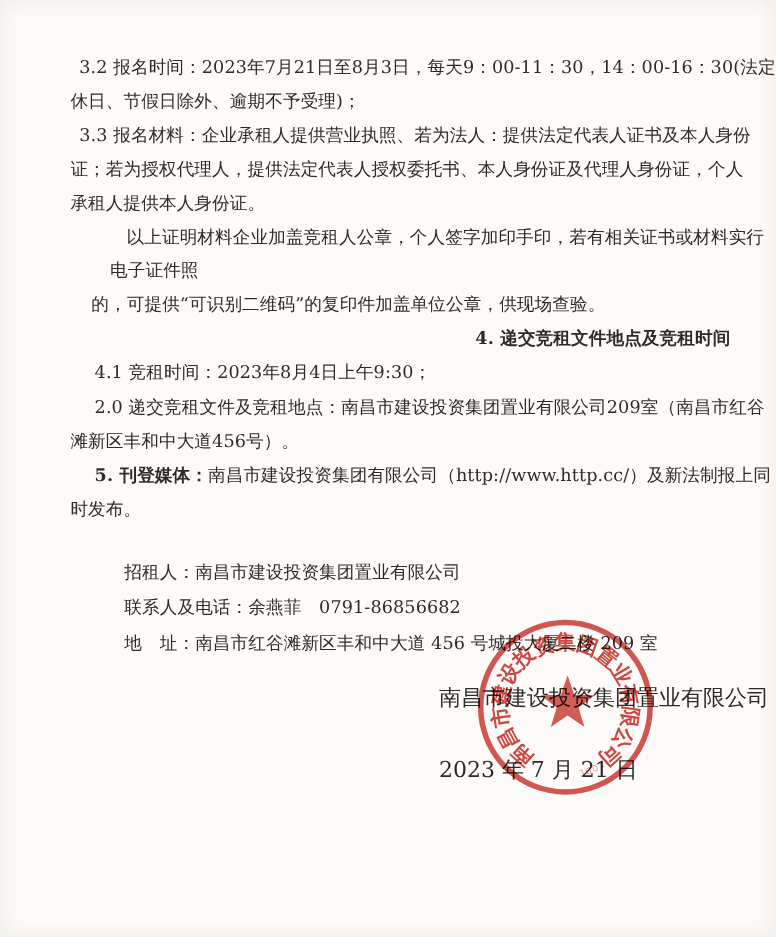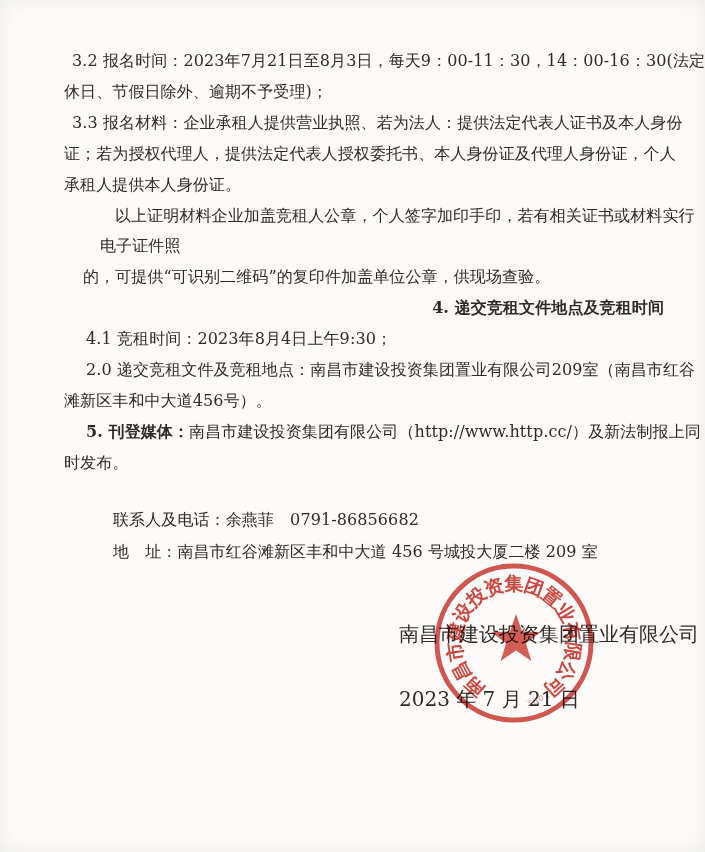--- a/index.html
+++ b/index.html
@@ -68,20 +68,21 @@
     <div class="line ind37">电子证件照</div>
     <div class="line ind21">的，可提供“可识别二维码”的复印件加盖单位公章，供现场查验。</div>
     <div class="line ind24 bold">4. 递交竞租文件地点及竞租时间</div>
     <div class="line ind24">4.1 竞租时间：2023年8月4日上午9:30；</div>
     <div class="line ind24">2.0 递交竞租文件及竞租地点：南昌市建设投资集团置业有限公司209室（南昌市红谷</div>
     <div class="line ind2">滩新区丰和中大道456号）。</div>
     <div class="line ind24"><span class="bold">5. 刊登媒体：</span><span>南昌市建设投资集团有限公司（http://www.http.cc/）及新法制报上同</span></div>
     <div class="line ind2">时发布。</div>
 
     <div class="contact">
+      <div class="line">招租人：南昌市建设投资集团置业有限公司</div>
       <div class="line">联系人及电话：余燕菲　0791-86856682</div>
       <div class="line">地　址：南昌市红谷滩新区丰和中大道 456 号城投大厦二楼 209 室</div>
     </div>
   </div>
 
   <div class="signature">
     <div>南昌市建设投资集团置业有限公司</div>
     <div class="date">2023 年 7 月 21 日</div>
   </div>
 

